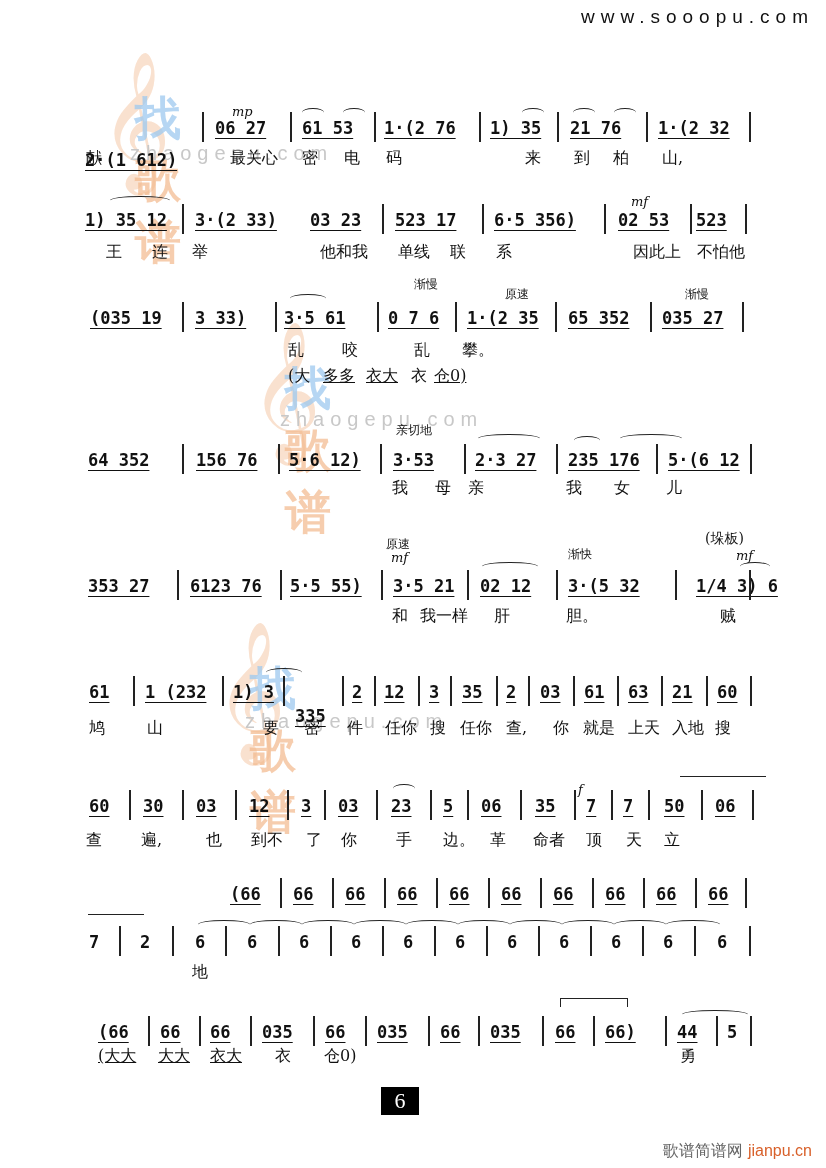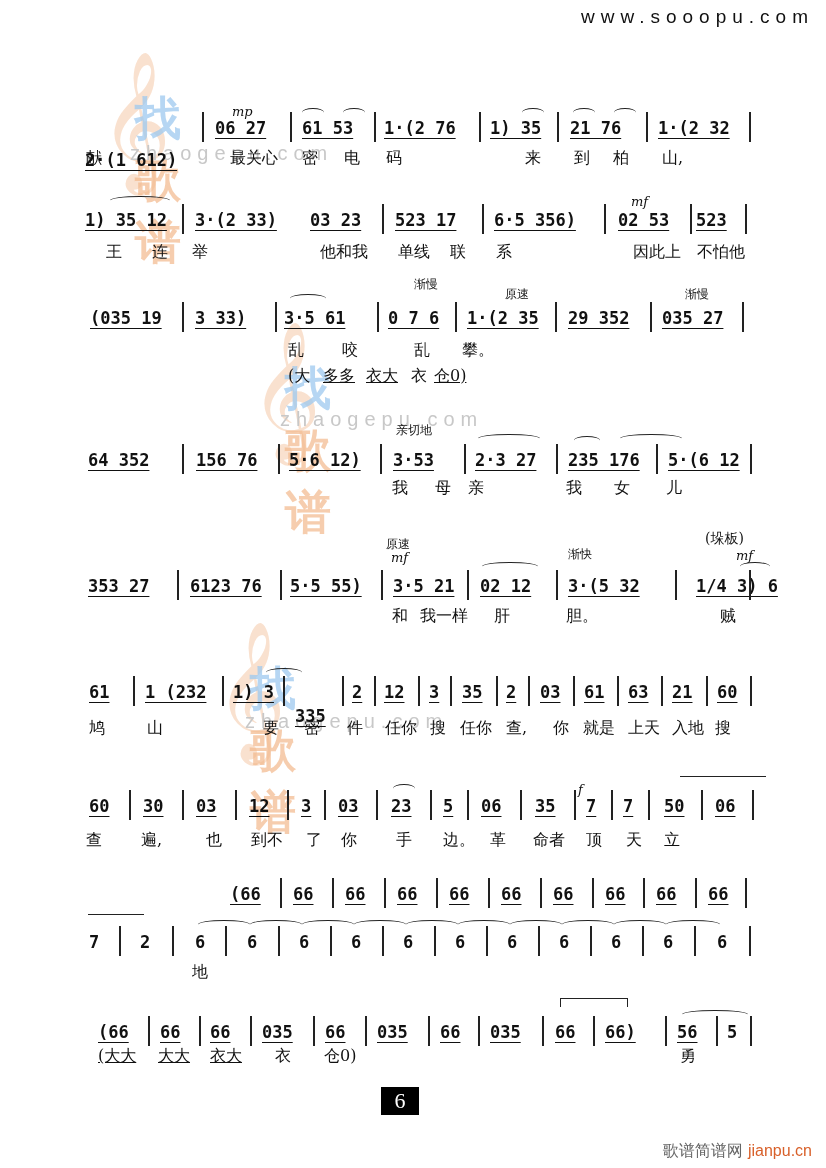--- a/index.html
+++ b/index.html
@@ -124,21 +124,21 @@
     <span class="note" style="left:90px;">(035 19</span>
     <div class="bar" style="left:182px;"></div>
     <span class="note" style="left:195px;">3 33)</span>
     <div class="bar" style="left:275px;"></div>
     <span class="note" style="left:284px;">3·5 61</span>
     <div class="bar" style="left:377px;"></div>
     <span class="note" style="left:388px;">0 7 6</span>
     <div class="bar" style="left:455px;"></div>
     <span class="note" style="left:467px;">1·(2 35</span>
     <div class="bar" style="left:555px;"></div>
-    <span class="note" style="left:568px;">29 352</span>
+    <span class="note" style="left:568px;">65 352</span>
     <div class="bar" style="left:650px;"></div>
     <span class="note" style="left:662px;">035 27</span>
     <div class="bar" style="left:742px;"></div>
   </div>
   <div class="slur" style="left:290px;top:-14px;width:36px;"></div>
   <div class="lyrics" style="top:32px;">
     <span class="lyric" style="left:288px;">乱</span>
     <span class="lyric" style="left:342px;">咬</span>
     <span class="lyric" style="left:414px;">乱</span>
     <span class="lyric" style="left:462px;">攀。</span>
@@ -399,21 +399,21 @@
     <span class="note" style="left:377px;">035</span>
     <div class="bar" style="left:428px;"></div>
     <span class="note" style="left:440px;">66</span>
     <div class="bar" style="left:478px;"></div>
     <span class="note" style="left:490px;">035</span>
     <div class="bar" style="left:542px;"></div>
     <span class="note" style="left:555px;">66</span>
     <div class="bar" style="left:593px;"></div>
     <span class="note" style="left:605px;">66)</span>
     <div class="bar" style="left:665px;"></div>
-    <span class="note" style="left:677px;">56</span>
+    <span class="note" style="left:677px;">44</span>
     <div class="bar" style="left:716px;"></div>
     <span class="note" style="left:727px;text-decoration:none;">5</span>
     <div class="bar" style="left:750px;"></div>
   </div>
   <div style="position:absolute;left:560px;top:-24px;width:66px;height:8px;border:1px solid #222;border-bottom:none;"></div>
   <div class="slur" style="left:682px;top:-12px;width:66px;"></div>
   <div class="lyrics" style="top:24px;">
     <span class="lyric" style="left:98px;text-decoration:underline;">(大大</span>
     <span class="lyric" style="left:158px;text-decoration:underline;">大大</span>
     <span class="lyric" style="left:210px;text-decoration:underline;">衣大</span>

